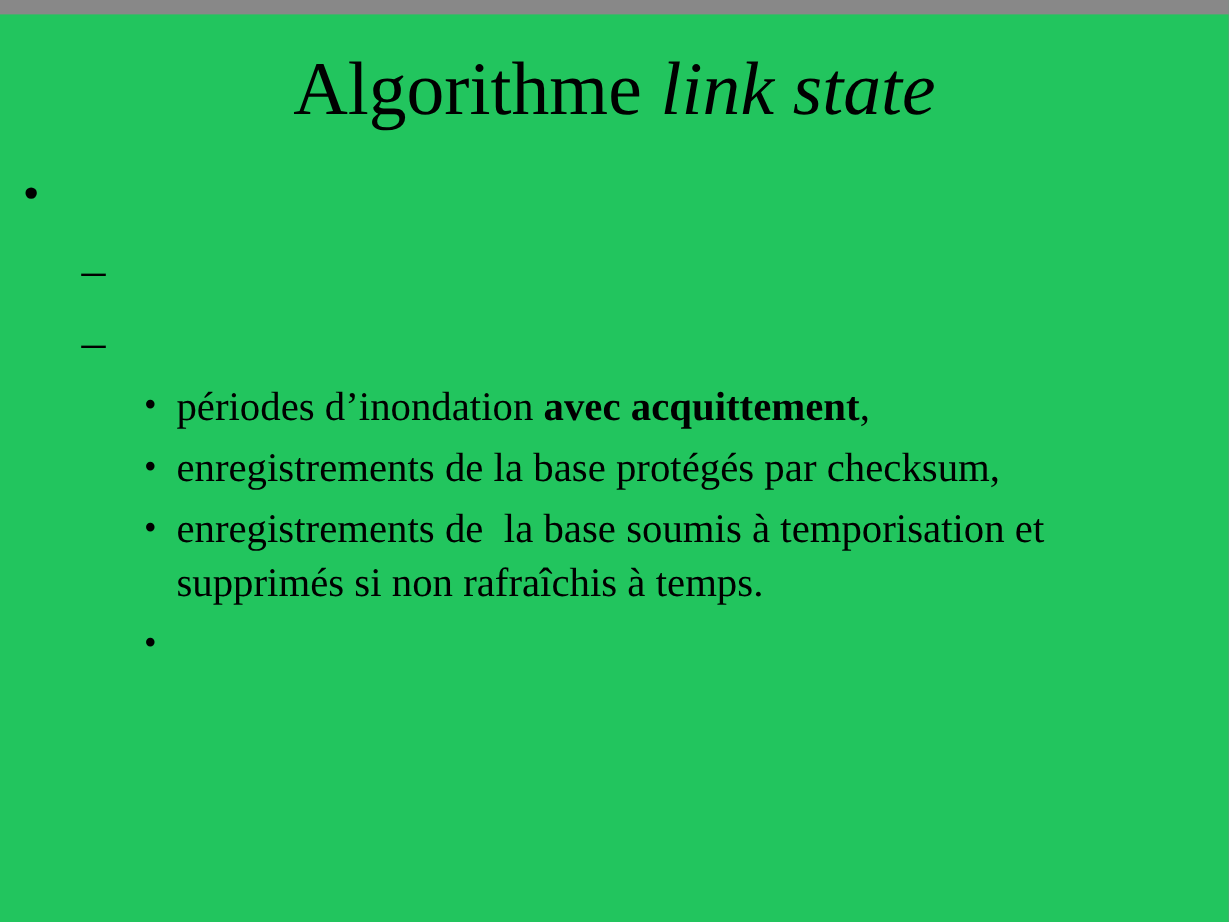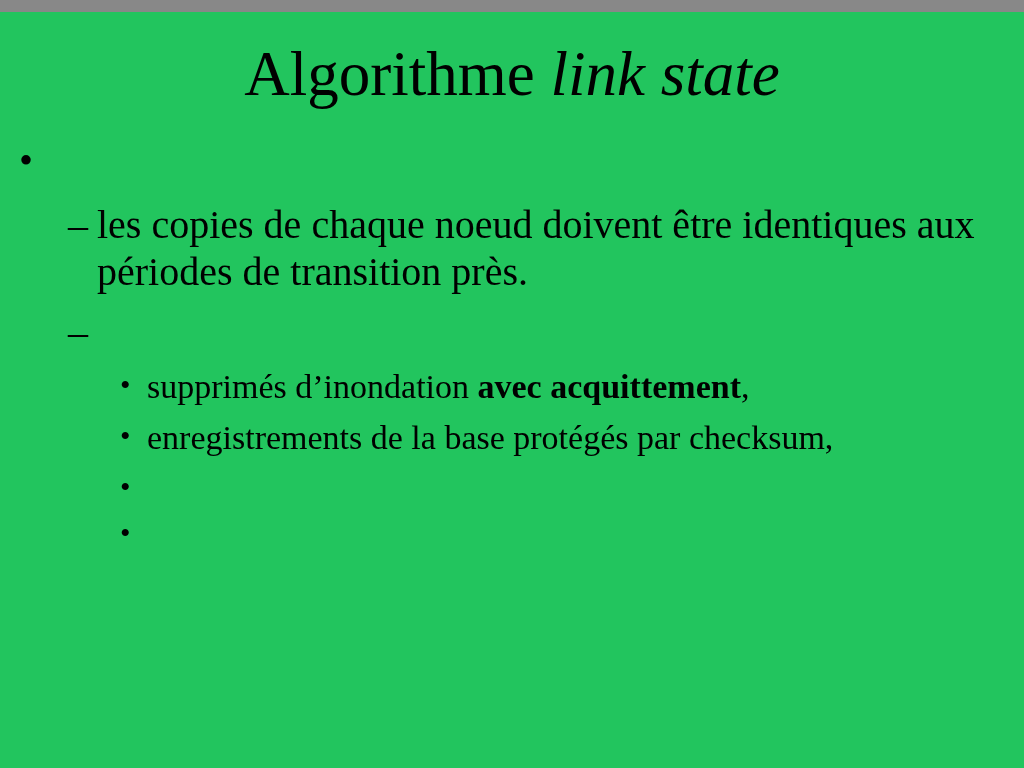--- a/index.html
+++ b/index.html
@@ -78,40 +78,40 @@
   <div class="slide-title"><span>Algorithme </span><span class="italic">link state</span></div>
 
   <div class="body-area">
 
     <div class="li l1">
       <span class="marker">•</span>
     </div>
 
     <div class="li l2 first">
       <span class="marker">–</span>
-      <span class="item-text">les copies de chaque noeud doivent être identiques aux
-périodes de transition près.</span>
     </div>
 
     <div class="li l2 second">
       <span class="marker">–</span>
     </div>
 
     <div class="li l3 first">
       <span class="marker">•</span>
-      <span class="item-text"><span>supprimés d’inondation </span><span class="bold-seg">avec acquittement</span><span>,</span></span>
+      <span class="item-text"><span>périodes d’inondation </span><span class="bold-seg">avec acquittement</span><span>,</span></span>
     </div>
 
     <div class="li l3">
       <span class="marker">•</span>
       <span class="item-text">enregistrements de la base protégés par checksum,</span>
     </div>
 
     <div class="li l3">
       <span class="marker">•</span>
+      <span class="item-text">enregistrements de  la base soumis à temporisation et
+supprimés si non rafraîchis à temps.</span>
     </div>
 
     <div class="li l3">
       <span class="marker">•</span>
     </div>
 
   </div>
 </div>
 
 </body></html>

